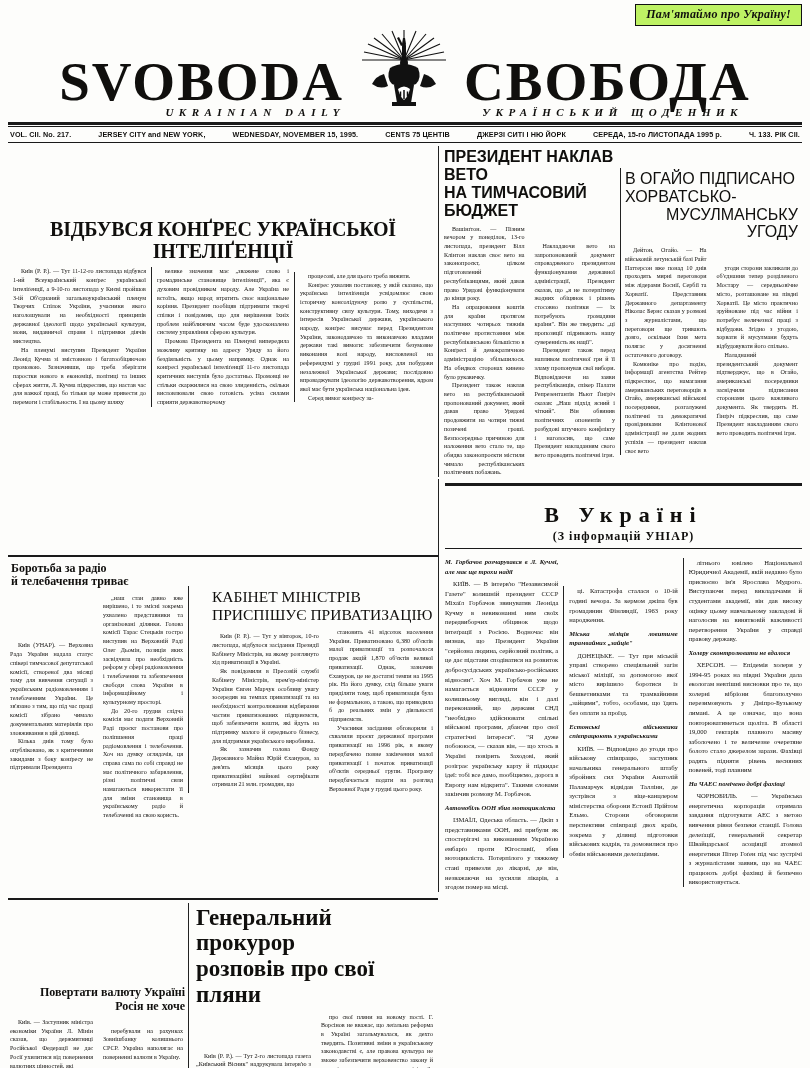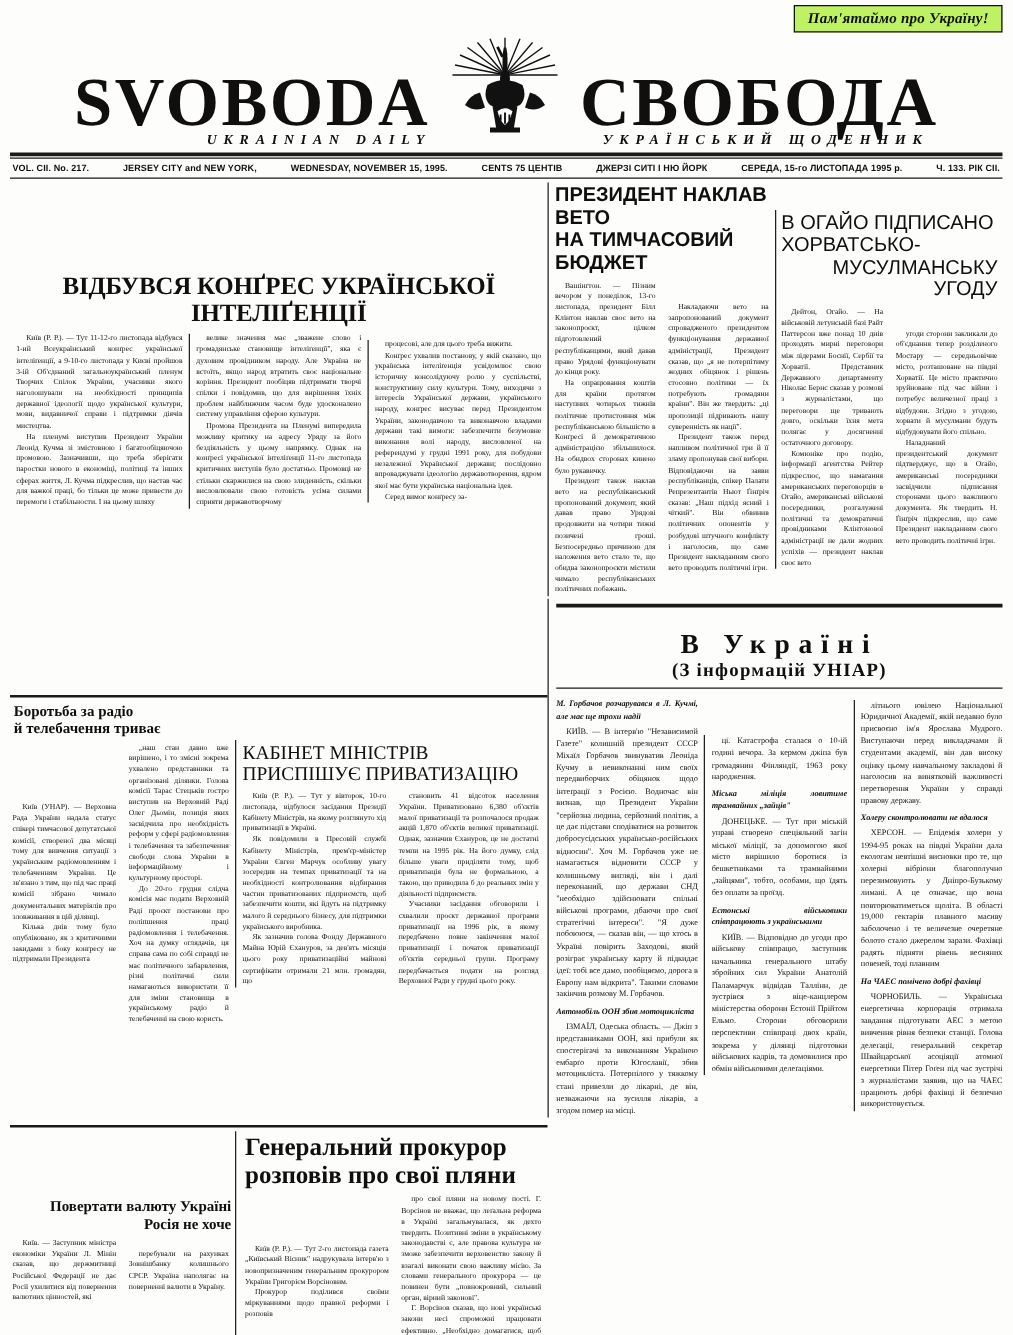--- a/index.html
+++ b/index.html
@@ -85,21 +85,21 @@
   .body-sm { font-size: 6.6px; line-height: 1.45; }
 
   
   .banner-box { border-top: 3px solid #1a1a1a; border-bottom: 1px solid #1a1a1a; margin: 4px 0 0 0; }
   .banner-ttl {
     text-align: center; font-family: "Liberation Serif", serif;
     font-weight: bold; font-size: 22px; letter-spacing: 7px; padding: 4px 0 0 0; margin-top: 12px;
   }
   .banner-sub {
     text-align: center; font-family: "Liberation Serif", serif;
-    font-weight: bold; font-size: 15px; letter-spacing: 1px; padding: 1px 0 4px 0;
+    font-weight: bold; font-size: 12px; letter-spacing: 1px; padding: 1px 0 4px 0;
   }
   .hr-thk { border-top: 2.5px solid #1a1a1a; margin: 4px 0 3px 0; }
 </style>
 </head>
 <body>
 
 <div class="page">
 
   <div class="topbar">
     <div class="memo-box">Пам'ятаймо про Україну!</div>
@@ -251,21 +251,21 @@
             </div>
             <div class="col" style="width:90px;">
               <div class="body-txt">
                 <p>„наш стан давно вже вирішено, і то змісні зокрема ухвалено представники та організовані ділянки. Голова комісії Тарас Стецьків гостро виступив на Верховній Раді Олег Дьомін, позиція яких засвідчила про необхідність реформ у сфері радіомовлення і телебачення та забезпечення свободи слова України в інформаційному і культурному просторі.</p>
                   <p>До 20-го грудня слідча комісія має подати Верховній Раді проєкт постанови про поліпшення праці радіомовлення і телебачення. Хоч на думку оглядачів, ця справа сама по собі справді не має політичного забарвлення, різні політичні сили намагаються використати її для зміни становища в українському радіо й телебаченні на свою користь.</p>
               </div>
             </div>
           </div>
         </div>
 
-        <div class="vsep" style="width:250px;padding-left:3px;">
+        <div class="vsep" style="width:250px;padding-left:21px;">
           <div class="hl-thin-caps" style="padding:2px 2px 5px 2px;">
             <div>КАБІНЕТ МІНІСТРІВ</div>
             <div>ПРИСПІШУЄ ПРИВАТИЗАЦІЮ</div>
           </div>
           <div class="cols">
             <div class="col" style="width:122px;padding-left:2px;">
               <div class="body-txt">
                 <p>Київ (Р. Р.). — Тут у вівторок, 10-го листопада, відбулося засідання Президії Кабінету Міністрів, на якому розглянуто хід приватизації в Україні.</p>
                   <p>Як повідомили в Пресовій службі Кабінету Міністрів, прем'єр-міністер України Євген Марчук особливу увагу зосередив на темпах приватизації та на необхідності контролювання відбирання частин приватизованих підприємств, щоб забезпечити кошти, які йдуть на підтримку малого й середнього бізнесу, для підтримки українського виробника.</p>
                   <p>Як зазначив голова Фонду Державного Майна Юрій Єхануров, за дев'ять місяців цього року приватизаційні майнові сертифікати отримали 21 млн. громадян, що</p>
@@ -346,21 +346,21 @@
               </div>
             </div>
             <div class="col" style="width:90px;">
               <div class="body-txt">
                 <p>перебували на рахунках Зовнішбанку колишнього СРСР. Україна наполягає на поверненні валюти в Україну.</p>
               </div>
             </div>
           </div>
         </div>
         <div class="vsep" style="width:250px;padding-left:5px;">
-          <div class="hl-serif-med" style="padding:2px 2px 5px 2px;font-size:20px;">
+          <div class="hl-serif-med" style="padding:2px 2px 5px 2px;font-size:23px;">
             <div>Генеральний прокурор</div>
             <div>розповів про свої пляни</div>
           </div>
           <div class="cols">
             <div class="col" style="width:122px;padding-left:2px;">
               <div class="body-txt">
                 <p>Київ (Р. Р.). — Тут 2-го листопада газета „Київський Вісник" надрукувала інтерв'ю з новопризначеним генеральним прокурором України Григорієм Ворсіновим.</p>
                   <p>Прокурор поділився своїми міркуваннями щодо правної реформи і розповів</p>
               </div>
             </div>

